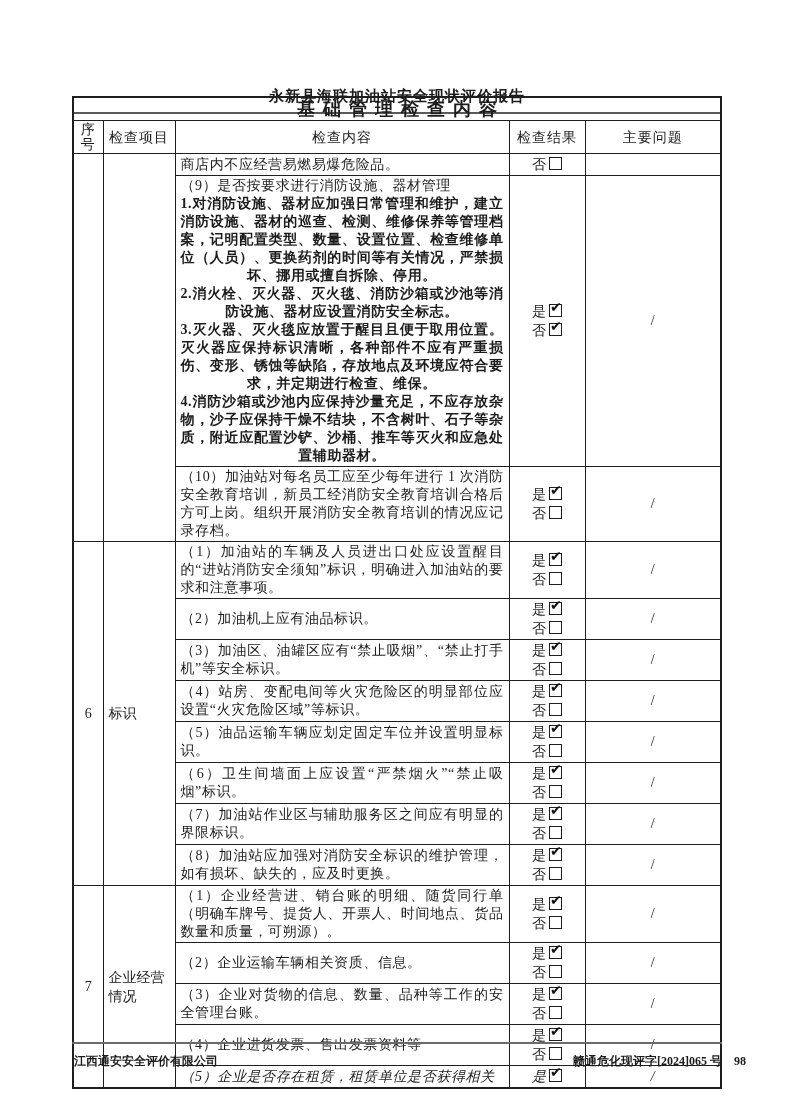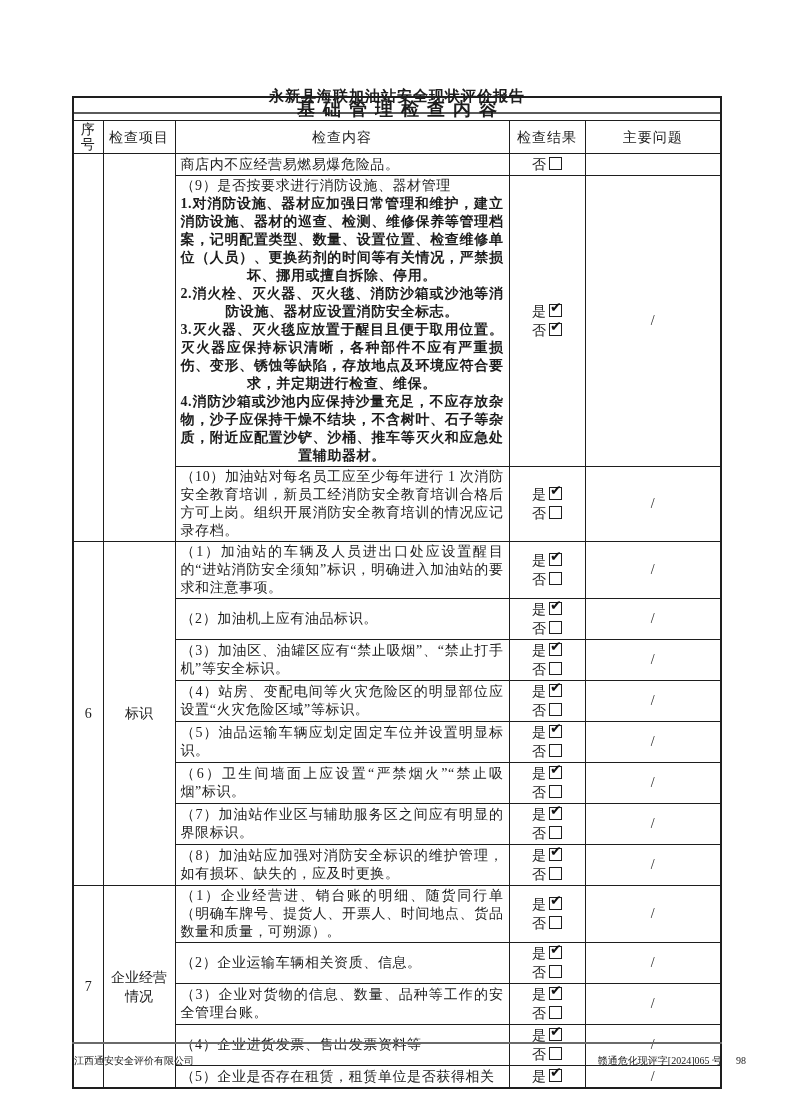--- a/index.html
+++ b/index.html
@@ -33,41 +33,41 @@
     overflow:hidden;
   }
   tr.table-title-row td{
     text-align:center;font-size:18px;font-weight:600;
     letter-spacing:8px;padding-left:13px;height:22px;line-height:20px;
   }
   tr.col-header-row td{
     text-align:center;height:30px;line-height:15px;letter-spacing:1px;
   }
   td.c-seq{text-align:center;letter-spacing:0;}
-  td.c-item{text-align:center;line-height:19px;}
+  td.c-item{line-height:19px;}
   td.c-content{line-height:18px;letter-spacing:0.6px;}
   .para{text-align:justify;text-justify:inter-character;}
   .para.jc{text-align-last:center;font-weight:bold;}
   .para.jl{text-align-last:left;}
   td.c-result{text-align:center;line-height:19px;padding:1px 2px;}
   td.c-problem{text-align:center;}
   .res-line{white-space:nowrap;}
   .cb{
     display:inline-block;width:11px;height:11px;
     border:1px solid #1e1e1e;margin-left:3px;
     position:relative;top:1px;background:#fff;
   }
   .cb.checked::after{
     content:"\2714";
     position:absolute;left:0px;top:-7px;
     font-size:14px;font-weight:700;color:#111;
     font-family:"DejaVu Sans",sans-serif;
   }
   
-  .doc-footer{position:absolute;left:72px;top:1042px;width:650px;font-size:10px;}
+  .doc-footer{position:absolute;left:72px;top:1042px;width:650px;font-size:12px;font-weight:bold;}
   .footer-rule{height:2px;background:#6a6a6a;margin-bottom:8px;}
   .footer-line{position:relative;height:18px;line-height:18px;}
   .footer-company{position:absolute;left:2px;}
   .footer-page{position:absolute;left:0;width:100%;text-align:right;margin-left:24px;}
   .footer-docno{position:absolute;right:0px;}
 </style>
 </head>
 <body>
 
 <div class="page">
@@ -250,21 +250,21 @@
         <tr style="height: 37px;">
           <td class="c-content">
             <div class="para jl">（4）企业进货发票、售出发票资料等</div>
           </td>
           <td class="c-result">
             <div class="res-line"><span>是</span><span class="cb checked"></span></div>
             <div class="res-line"><span>否</span><span class="cb"></span></div>
           </td>
           <td class="c-problem">/</td>
         </tr>
-        <tr style="height: 17px;">
+        <tr style="height: 17px; font-style: italic;">
           <td class="c-content">
             <div class="para jl">（5）企业是否存在租赁，租赁单位是否获得相关</div>
           </td>
           <td class="c-result">
             <div class="res-line"><span>是</span><span class="cb checked"></span></div>
           </td>
           <td class="c-problem">/</td>
         </tr>
       </tbody>
   </table>

